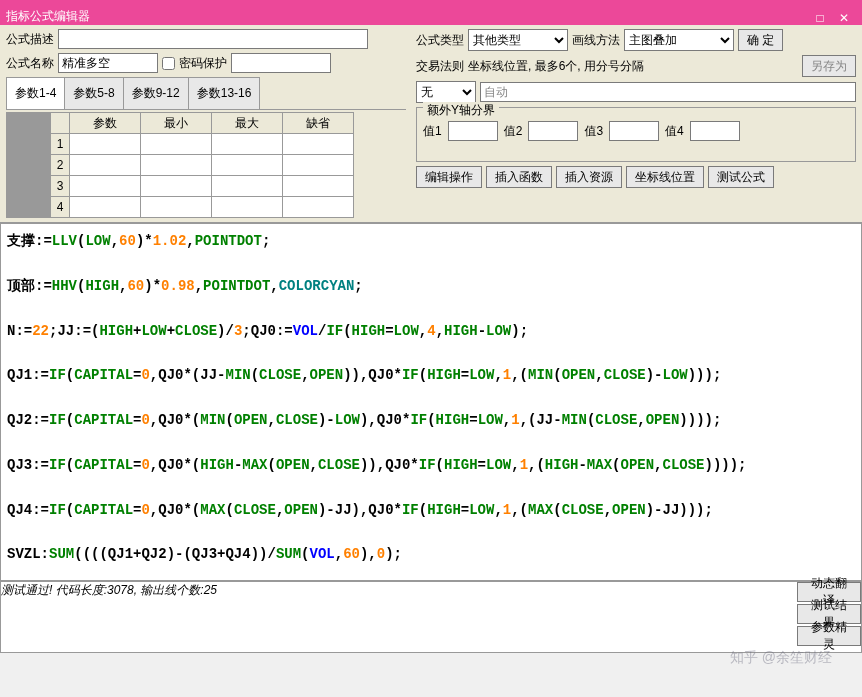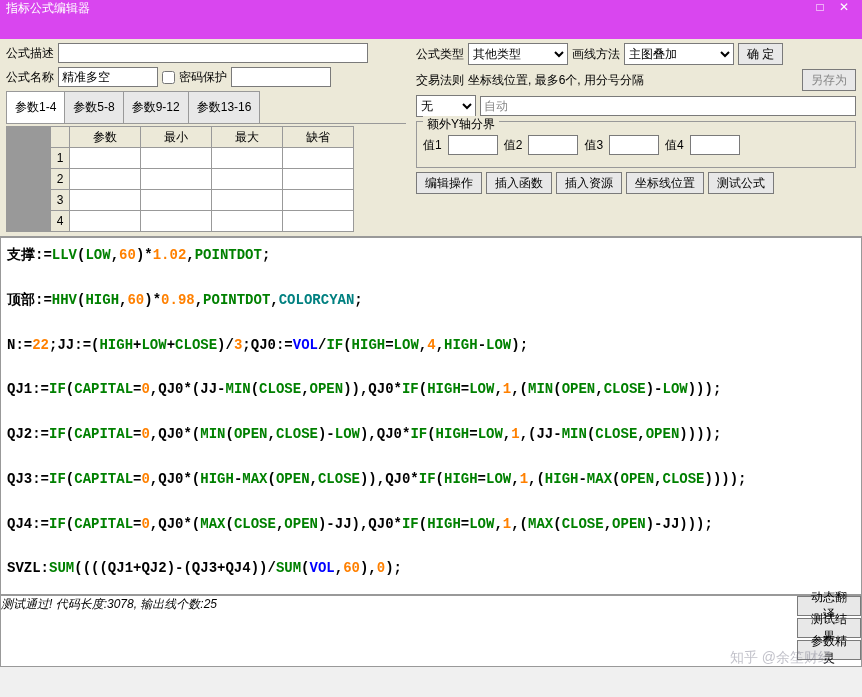--- a/index.html
+++ b/index.html
@@ -1,37 +1,37 @@
 <!DOCTYPE html>
 <html><head>
 <meta charset="utf-8">
 <style>
 * { box-sizing: border-box; margin: 0; padding: 0; }
 body { font-family: "Microsoft YaHei", SimSun, sans-serif; font-size: 12px; background: #f0f0f0; width: 862px; height: 697px; overflow: hidden; }
-.titlebar { background: #d946ef; color: #fff; height: 39px; display: flex; align-items: flex-start; padding: 0 6px; }
+.titlebar { background: #ec4899; color: #fff; height: 25px; display: flex; align-items: flex-end; padding: 0 6px; }
 .titlebar .title { flex: 1; }
 .titlebar .ctrl { width: 24px; text-align: center; cursor: pointer; }
 .toolbar { background: #ece9d8; padding: 4px 6px; border-bottom: 1px solid #999; }
 .row { display: flex; align-items: center; gap: 4px; margin-bottom: 4px; }
 .lbl { white-space: nowrap; }
 input[type=text] { border: 1px solid #7a7a7a; background: #fff; height: 20px; padding: 1px 3px; font-size: 12px; }
 select { border: 1px solid #7a7a7a; background: #fff; height: 22px; font-size: 12px; }
 .btn { border: 1px solid #7a7a7a; background: #e8e8e8; padding: 2px 8px; font-size: 12px; cursor: pointer; height: 22px; display: inline-flex; align-items: center; }
 .chk { width: 13px; height: 13px; }
 .tabs { display: flex; border-bottom: 1px solid #999; margin-top: 4px; }
 .tab { padding: 7px 8px; border: 1px solid #999; border-bottom: none; background: #e8e8e8; cursor: pointer; margin-right: -1px; }
 .tab.active { background: #fff; }
 .leftpane { width: 400px; }
 .rightpane { flex: 1; }
 .upper { display: flex; gap: 10px; }
 .param-grid { display: grid; grid-template-columns: 18px 70px 70px 70px 70px; gap: 1px; background: #999; border: 1px solid #999; width: fit-content; margin-top: 2px; padding-left: 44px; }
 .param-grid > div { background: #fff; padding: 2px 4px; height: 20px; display: flex; align-items: center; }
 .param-grid .hdr { background: #ece9d8; justify-content: center; }
 .param-grid .rn { background: #ece9d8; justify-content: center; }
-.fieldset { border: 1px solid #999; padding: 4px 6px 12px; margin-top: 4px; }
+.fieldset { border: 1px solid #999; padding: 4px 6px 20px; margin-top: 4px; }
 .fieldset .legend { position: relative; top: -10px; background: #ece9d8; padding: 0 4px; display: inline-block; }
 .fieldset .content { margin-top: -8px; display: flex; gap: 6px; align-items: center; }
 .btnrow { display: flex; gap: 4px; margin-top: 4px; }
 .code { background: #fff; height: 358px; overflow: auto; padding: 6px; font-family: Consolas, "Courier New", monospace; font-size: 14px; font-weight: bold; border: 1px solid #999; white-space: pre; line-height: 1.6; }
 .code .kw-green { color: #008000; }
 .code .kw-blue { color: #0000ff; }
 .code .kw-teal { color: #008080; }
 .code .num { color: #ff8000; }
 .code .txt { color: #000; }
 .status { background: #fff; border: 1px solid #999; height: 72px; display: flex; }

